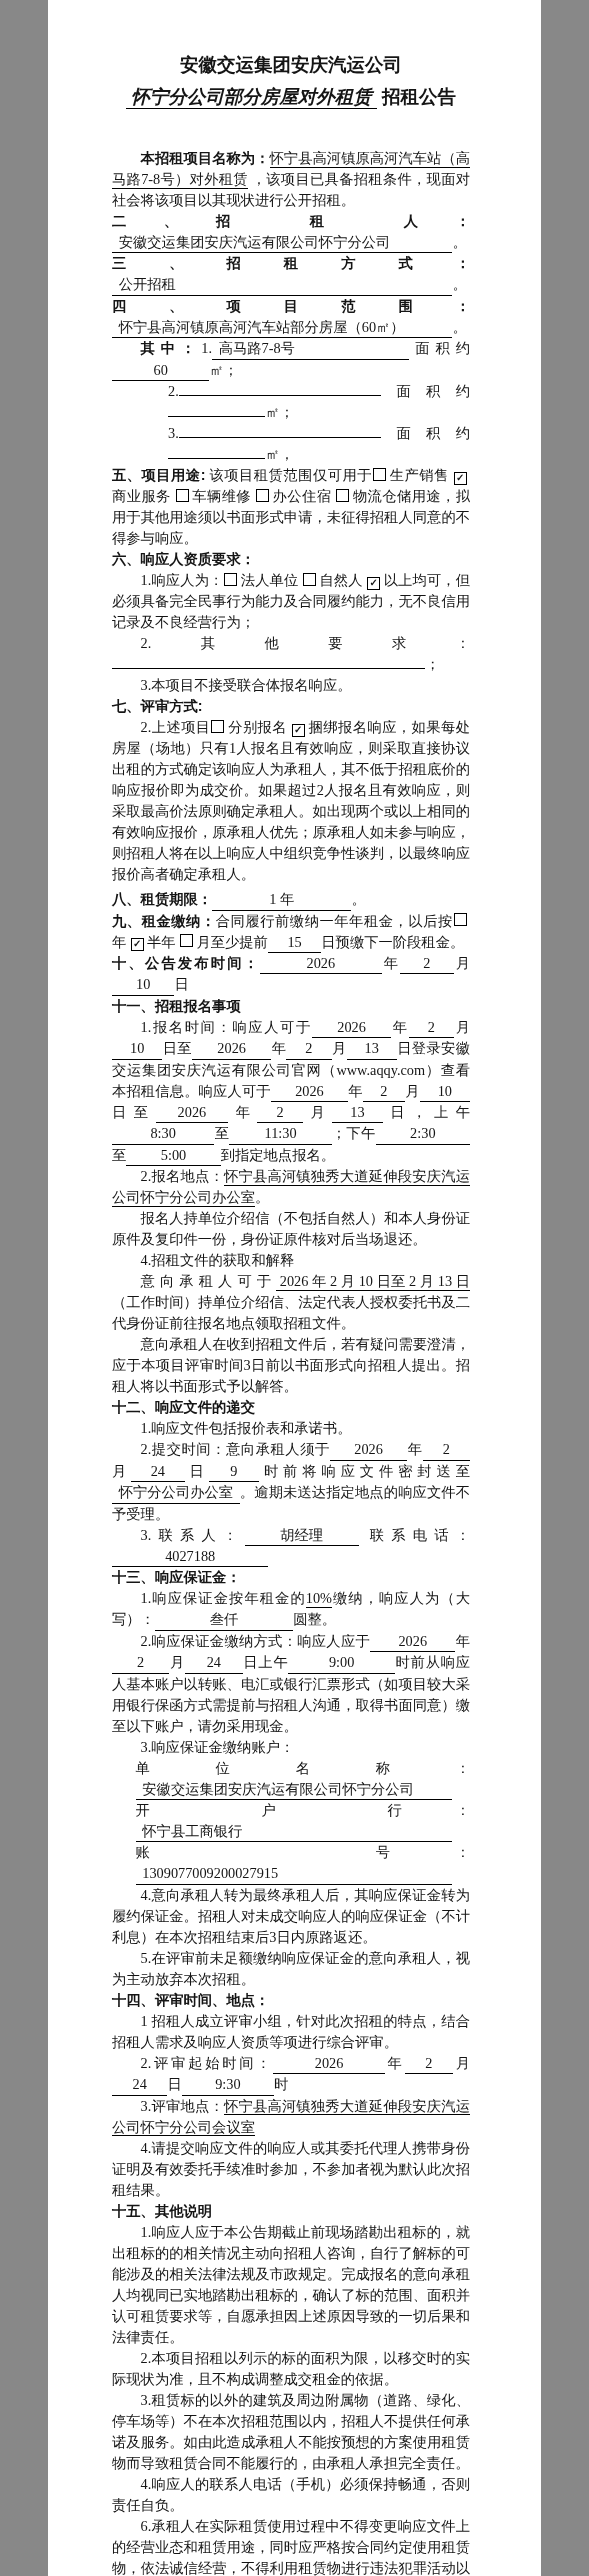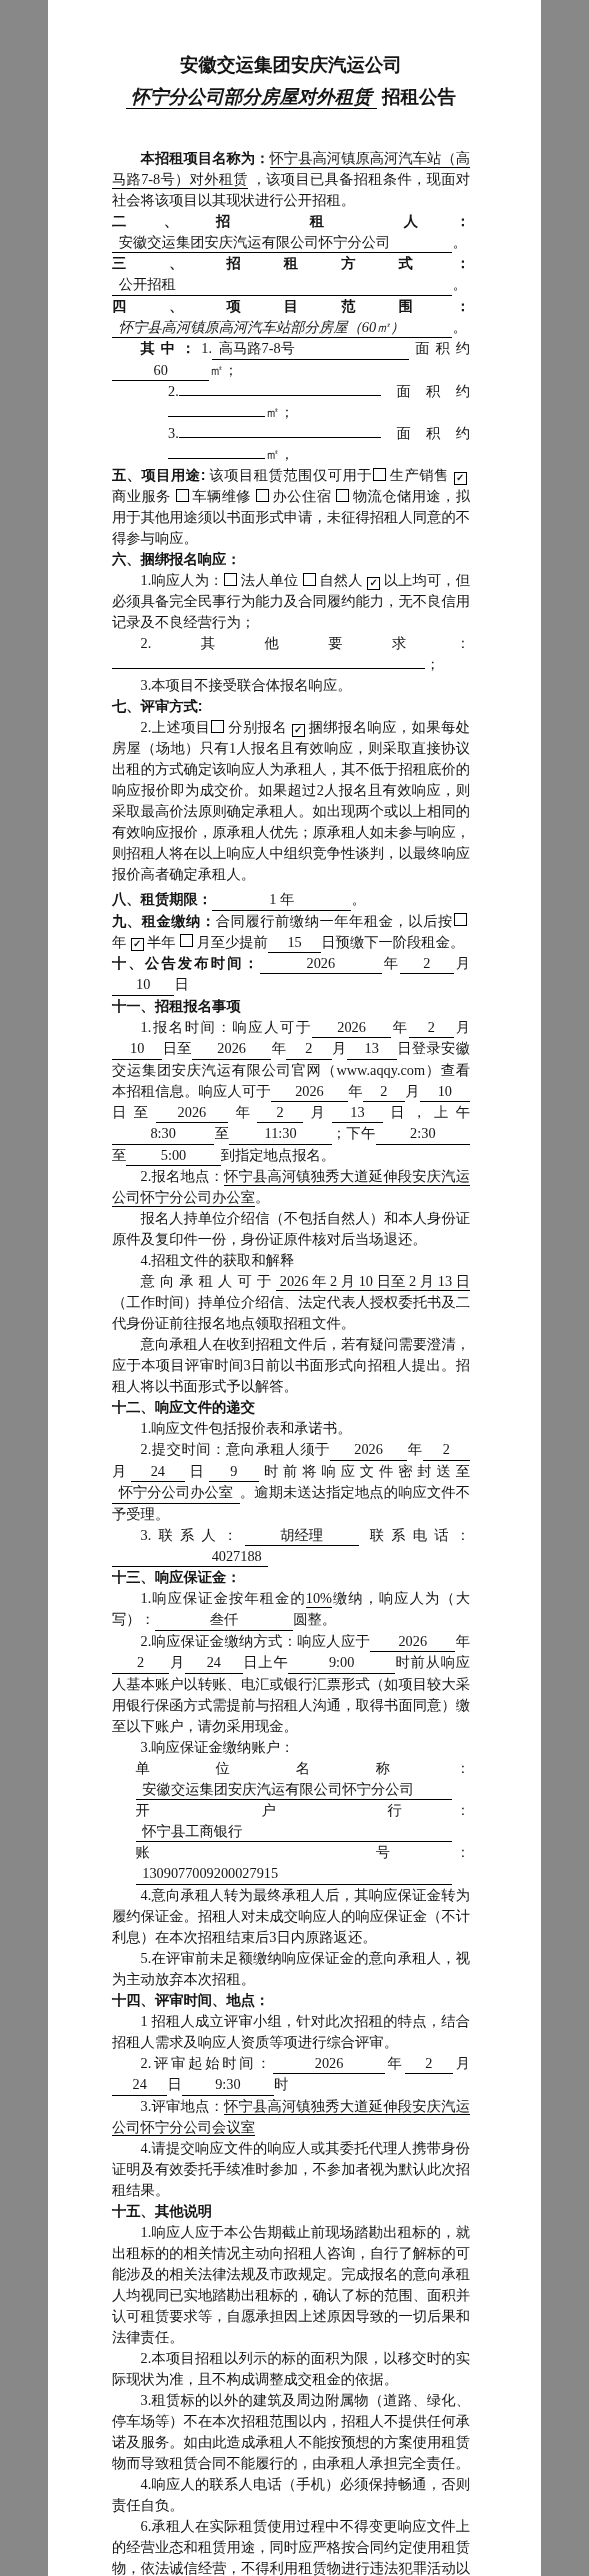--- a/index.html
+++ b/index.html
@@ -36,45 +36,45 @@
 </style>
 </head>
 <body>
 
 <div class="sheet">
     <p class="para title"><span class="run b">安徽交运集团安庆汽运公司</span></p>
     <p class="para title"><span class="run b ul"> 怀宁分公司部分房屋对外租赁 </span><span class="run b"> 招租公告</span></p>
     <p class="para indent" style="margin-top: 35px;"><span class="run b">本招租项目名称为：</span><span class="run ul">怀宁县高河镇原高河汽车站（高马路7-8号）对外租赁</span><span class="run"> ，该项目已具备招租条件，现面对社会将该项目以其现状进行公开招租。</span></p>
     <p class="para"><span class="run b">二、招 租 人：</span><span class="run fill" style="min-width: 327px;">安徽交运集团安庆汽运有限公司怀宁分公司</span><span class="run">。</span></p>
     <p class="para"><span class="run b">三、招租方式：</span><span class="run fill" style="min-width: 327px;">  公开招租</span><span class="run">。</span></p>
-    <p class="para"><span class="run b">四、项目范围：</span><span class="run fill" style="min-width: 327px; font-style: italic;">怀宁县高河镇原高河汽车站部分房屋（60㎡）</span><span class="run">。</span></p>
+    <p class="para"><span class="run b">四、项目范围：</span><span class="run fill" style="min-width: 327px;">怀宁县高河镇原高河汽车站部分房屋（60㎡）</span><span class="run">。</span></p>
     <p class="para indent"><span class="run b">其中：</span><span class="run">1.</span><span class="run fill" style="min-width: 184px;"> 高马路7-8号</span><span class="run">面积约</span><span class="run fill ctr" style="min-width: 84px;">60</span><span class="run">㎡；</span></p>
     <p class="para" style="margin-left: 56px;"><span class="run">2.</span><span class="run fill" style="min-width: 189px;"></span><span class="run">面积约</span><span class="run fill" style="min-width: 84px;"></span><span class="run">㎡；</span></p>
     <p class="para" style="margin-left: 56px;"><span class="run">3.</span><span class="run fill" style="min-width: 189px;"></span><span class="run">面积约</span><span class="run fill" style="min-width: 84px;"></span><span class="run">㎡，</span></p>
     <p class="para"><span class="run b">五、项目用途:</span><span class="run"> 该项目租赁范围仅可用于</span><span class="cb"></span><span class="run">生产销售 </span><span class="cb cbk">✓</span><span class="run">商业服务 </span><span class="cb"></span><span class="run">车辆维修 </span><span class="cb"></span><span class="run">办公住宿 </span><span class="cb"></span><span class="run">物流仓储用途，拟用于其他用途须以书面形式申请，未征得招租人同意的不得参与响应。</span></p>
-    <p class="para"><span class="run b">六、捆绑报名响应：</span></p>
+    <p class="para"><span class="run b">六、响应人资质要求：</span></p>
     <p class="para indent"><span class="run">1.响应人为：</span><span class="cb"></span><span class="run">法人单位 </span><span class="cb"></span><span class="run">自然人 </span><span class="cb cbk">✓</span><span class="run">以上均可，但必须具备完全民事行为能力及合同履约能力，无不良信用记录及不良经营行为；</span></p>
     <p class="para indent"><span class="run">2.其他要求：</span><span class="run fill" style="min-width: 300px;"></span><span class="run">；</span></p>
     <p class="para indent"><span class="run">3.本项目不接受联合体报名响应。</span></p>
     <p class="para"><span class="run b">七、评审方式:</span></p>
     <p class="para indent"><span class="run">2.上述项目</span><span class="cb"></span><span class="run">分别报名 </span><span class="cb cbk">✓</span><span class="run">捆绑报名响应，如果每处房屋（场地）只有1人报名且有效响应，则采取直接协议出租的方式确定该响应人为承租人，其不低于招租底价的响应报价即为成交价。如果超过2人报名且有效响应，则采取最高价法原则确定承租人。如出现两个或以上相同的有效响应报价，原承租人优先；原承租人如未参与响应，则招租人将在以上响应人中组织竞争性谈判，以最终响应报价高者确定承租人。</span></p>
     <p class="para" style="margin-top: 4.2px;"><span class="run b">八、租赁期限：</span><span class="run fill ctr" style="min-width: 126px;">1 年</span><span class="run">。</span></p>
     <p class="para"><span class="run b">九、租金缴纳：</span><span class="run">合同履行前缴纳一年年租金，以后按</span><span class="cb"></span><span class="run">年 </span><span class="cb cbk">✓</span><span class="run">半年 </span><span class="cb"></span><span class="run">月至少提前</span><span class="run fill ctr" style="min-width: 40px;">15</span><span class="run">日预缴下一阶段租金。</span></p>
     <p class="para"><span class="run b">十、公告发布时间：</span><span class="run fill ctr" style="min-width: 108px;">2026</span><span class="run">年</span><span class="run fill ctr" style="min-width: 40px;">2</span><span class="run">月</span><span class="run fill ctr" style="min-width: 49px;">10</span><span class="run">日</span></p>
     <p class="para"><span class="run b">十一、招租报名事项</span></p>
     <p class="para indent"><span class="run">1.报名时间：响应人可于</span><span class="run fill ctr" style="min-width: 66px;">2026</span><span class="run">年</span><span class="run fill ctr" style="min-width: 32px;">2</span><span class="run">月</span><span class="run fill ctr" style="min-width: 37px;">10</span><span class="run">日至</span><span class="run fill ctr" style="min-width: 66px;">2026</span><span class="run">年</span><span class="run fill ctr" style="min-width: 32px;">2</span><span class="run">月</span><span class="run fill ctr" style="min-width: 37px;">13</span><span class="run">日登录安徽交运集团安庆汽运有限公司官网（www.aqqy.com）查看本招租信息。响应人可于</span><span class="run fill ctr" style="min-width: 64px;">2026</span><span class="run">年</span><span class="run fill ctr" style="min-width: 29px;">2</span><span class="run">月</span><span class="run fill ctr" style="min-width: 37px;">10</span><span class="run">日至</span><span class="run fill ctr" style="min-width: 59px;">2026</span><span class="run">年</span><span class="run fill ctr" style="min-width: 32px;">2</span><span class="run">月</span><span class="run fill ctr" style="min-width: 37px;">13</span><span class="run">日，上午</span><span class="run fill ctr" style="min-width: 89px;">8:30</span><span class="run">至</span><span class="run fill ctr" style="min-width: 89px;">11:30</span><span class="run">；下午</span><span class="run fill ctr" style="min-width: 81px;">2:30</span><span class="run">至</span><span class="run fill ctr" style="min-width: 81px;">5:00</span><span class="run">到指定地点报名。</span></p>
     <p class="para indent"><span class="run">2.报名地点：</span><span class="run ul">怀宁县高河镇独秀大道延伸段安庆汽运公司怀宁分公司办公室</span><span class="run">。</span></p>
     <p class="para indent"><span class="run">报名人持单位介绍信（不包括自然人）和本人身份证原件及复印件一份，身份证原件核对后当场退还。</span></p>
     <p class="para indent"><span class="run">4.招租文件的获取和解释</span></p>
     <p class="para indent"><span class="run sp">意向承租人可于</span><span class="run ul"> 2026 年 2 月 10 日至 2 月 13 日</span><span class="run">（工作时间）持单位介绍信、法定代表人授权委托书及二代身份证前往报名地点领取招租文件。</span></p>
     <p class="para indent"><span class="run">意向承租人在收到招租文件后，若有疑问需要澄清，应于本项目评审时间3日前以书面形式向招租人提出。招租人将以书面形式予以解答。</span></p>
     <p class="para"><span class="run b">十二、响应文件的递交</span></p>
     <p class="para indent"><span class="run">1.响应文件包括报价表和承诺书。</span></p>
     <p class="para indent"><span class="run">2.提交时间：意向承租人须于</span><span class="run fill ctr" style="min-width: 64px;">2026</span><span class="run">年</span><span class="run fill ctr" style="min-width: 34px;">2</span><span class="run">月</span><span class="run fill ctr" style="min-width: 40px;">24</span><span class="run">日</span><span class="run fill ctr" style="min-width: 37px;">9</span><span class="run">时前将响应文件密封送至</span><span class="run fill ctr">怀宁分公司办公室</span><span class="run">。逾期未送达指定地点的响应文件不予受理。</span></p>
-    <p class="para indent"><span class="run">3.联系人：</span><span class="run fill ctr" style="min-width: 101px;">胡经理</span><span class="run"> 联系电话：</span><span class="run fill ctr" style="min-width: 143px; text-align: right;">4027188</span></p>
+    <p class="para indent"><span class="run">3.联系人：</span><span class="run fill ctr" style="min-width: 101px;">胡经理</span><span class="run"> 联系电话：</span><span class="run fill ctr" style="min-width: 143px;">4027188</span></p>
     <p class="para"><span class="run b">十三、响应保证金：</span></p>
     <p class="para indent"><span class="run">1.响应保证金按年租金的</span><span class="run ul">10%</span><span class="run">缴纳，响应人为（大写）：</span><span class="run fill ctr" style="min-width: 125px;">叁仟</span><span class="run">圆整。</span></p>
     <p class="para indent"><span class="run">2.响应保证金缴纳方式：响应人应于</span><span class="run fill ctr" style="min-width: 72px;">2026</span><span class="run">年</span><span class="run fill ctr" style="min-width: 44px;">2</span><span class="run">月</span><span class="run fill ctr" style="min-width: 44px;">24</span><span class="run">日上午</span><span class="run fill ctr" style="min-width: 93px;">9:00</span><span class="run">时前从响应人基本账户以转账、电汇或银行汇票形式（如项目较大采用银行保函方式需提前与招租人沟通，取得书面同意）缴至以下账户，请勿采用现金。</span></p>
     <p class="para indent"><span class="run">3.响应保证金缴纳账户：</span></p>
     <p class="para" style="margin-left: 23.6px;"><span class="run">单位名称：</span><span class="run fill" style="min-width: 303px;">安徽交运集团安庆汽运有限公司怀宁分公司</span></p>
     <p class="para" style="margin-left: 23.6px;"><span class="run">开 户 行：</span><span class="run fill" style="min-width: 303px;">怀宁县工商银行</span></p>
     <p class="para" style="margin-left: 23.6px;"><span class="run">账　　号：</span><span class="run fill" style="min-width: 303px;">1309077009200027915</span></p>
     <p class="para indent"><span class="run">4.意向承租人转为最终承租人后，其响应保证金转为履约保证金。招租人对未成交响应人的响应保证金（不计利息）在本次招租结束后3日内原路返还。</span></p>
     <p class="para indent"><span class="run">5.在评审前未足额缴纳响应保证金的意向承租人，视为主动放弃本次招租。</span></p>
     <p class="para"><span class="run b">十四、评审时间、地点：</span></p>

